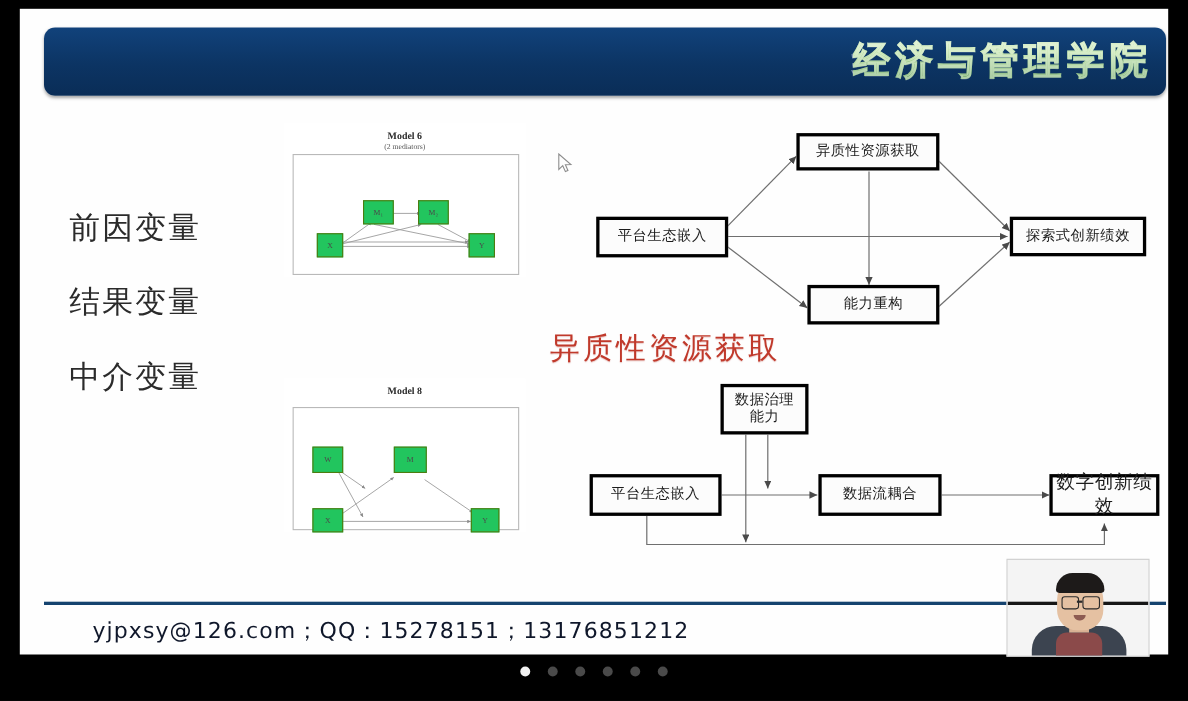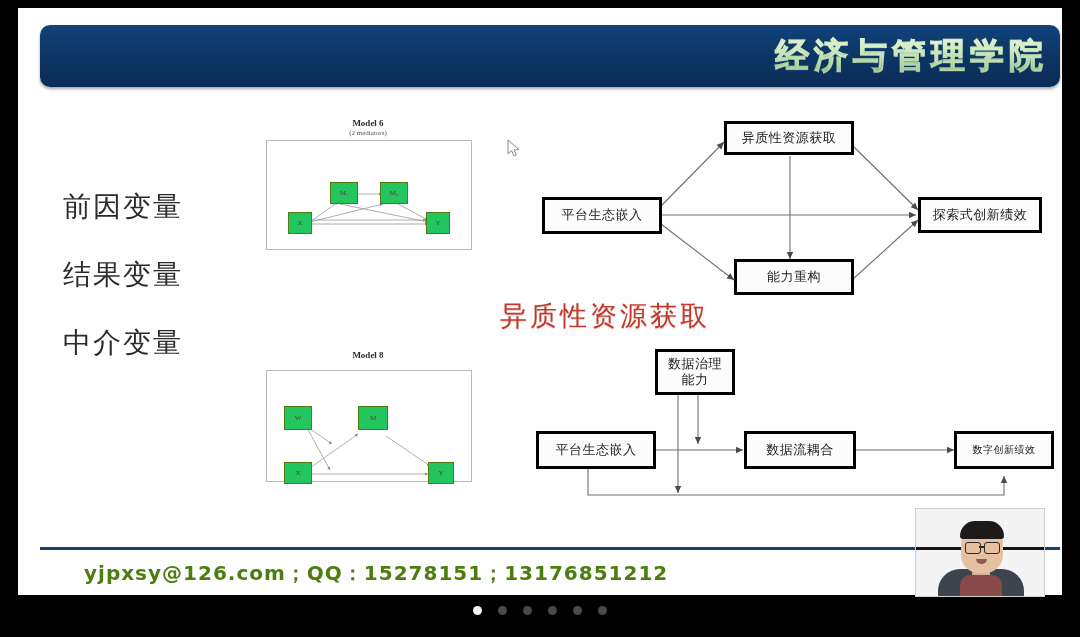--- a/index.html
+++ b/index.html
@@ -47,22 +47,22 @@
   .rbox{position:absolute;background:#fcfcfc;border:3px solid #000000;
     font-family:"DejaVu Sans","Liberation Sans",sans-serif;font-size:13px;color:#1c1c1c;
     display:flex;align-items:center;justify-content:center;text-align:center;
     line-height:1.25;letter-spacing:.5px;box-sizing:border-box;}
 
   svg.wires{position:absolute;left:0;top:0;width:1044px;height:587px;pointer-events:none;}
 
   
   #footrule{position:absolute;left:22px;top:539px;width:1020px;height:3px;background:#15436f;}
   #footer-text{position:absolute;left:66px;top:552px;
-    font-family:"DejaVu Sans","Liberation Sans",sans-serif;font-size:20px;font-weight:bold;
-    color:#4d7c0f;letter-spacing:1px;white-space:nowrap;}
+    font-family:"DejaVu Sans","Liberation Sans",sans-serif;font-size:20px;font-weight:normal;
+    color:#0f172a;letter-spacing:1px;white-space:nowrap;}
 
   
   #pip{position:absolute;left:915px;top:508px;width:128px;height:87px;
     background:#f2f2f2;border:1px solid #cfcfcf;overflow:hidden;}
   #pip .bg{position:absolute;inset:0;background:#f4f4f4;}
   #pip .hline{position:absolute;left:0;top:38px;width:100%;height:3px;background:#161616;}
   #pip .torso{position:absolute;left:22px;top:60px;width:86px;height:30px;
     background:#3c4450;border-radius:22px 22px 0 0;}
   #pip .shirt{position:absolute;left:44px;top:66px;width:42px;height:24px;background:#8b4a4a;border-radius:10px 10px 0 0;}
   #pip .neck{position:absolute;left:56px;top:52px;width:18px;height:14px;background:#d8b093;}
@@ -187,21 +187,21 @@
     <div class="rbox" style="left:900px;top:189px;width:124px;height:36px;">探索式创新绩效</div>
 
     <div id="theory">异质性资源获取</div>
 
     <div class="rbox" style="left:518px;top:423px;width:120px;height:38px;">平台生态嵌入</div>
     <div class="rbox" style="left:637px;top:341px;width:80px;height:46px;flex-direction:column;">
       <span>数据治理</span>
       <span>能力</span>
     </div>
     <div class="rbox" style="left:726px;top:423px;width:112px;height:38px;">数据流耦合</div>
-    <div class="rbox" style="left:936px;top:423px;width:100px;height:38px;font-size:10px;">数字创新绩效</div>
+    <div class="rbox" style="left:936px;top:423px;width:100px;height:38px;font-size:17px;">数字创新绩效</div>
 
     <div id="footrule"></div>
     <div id="footer-text">yjpxsy@126.com；QQ：15278151；13176851212</div>
 
     <svg id="cursor" viewBox="0 0 14 20">
       <path d="M1,1 L1,15 L4.6,11.6 L7,17 L9.3,16 L7,10.8 L12,10.6 z" fill="#fdfdfd" stroke="#8d8d8d" stroke-width="1"></path>
     </svg>
 
   </div>
 

